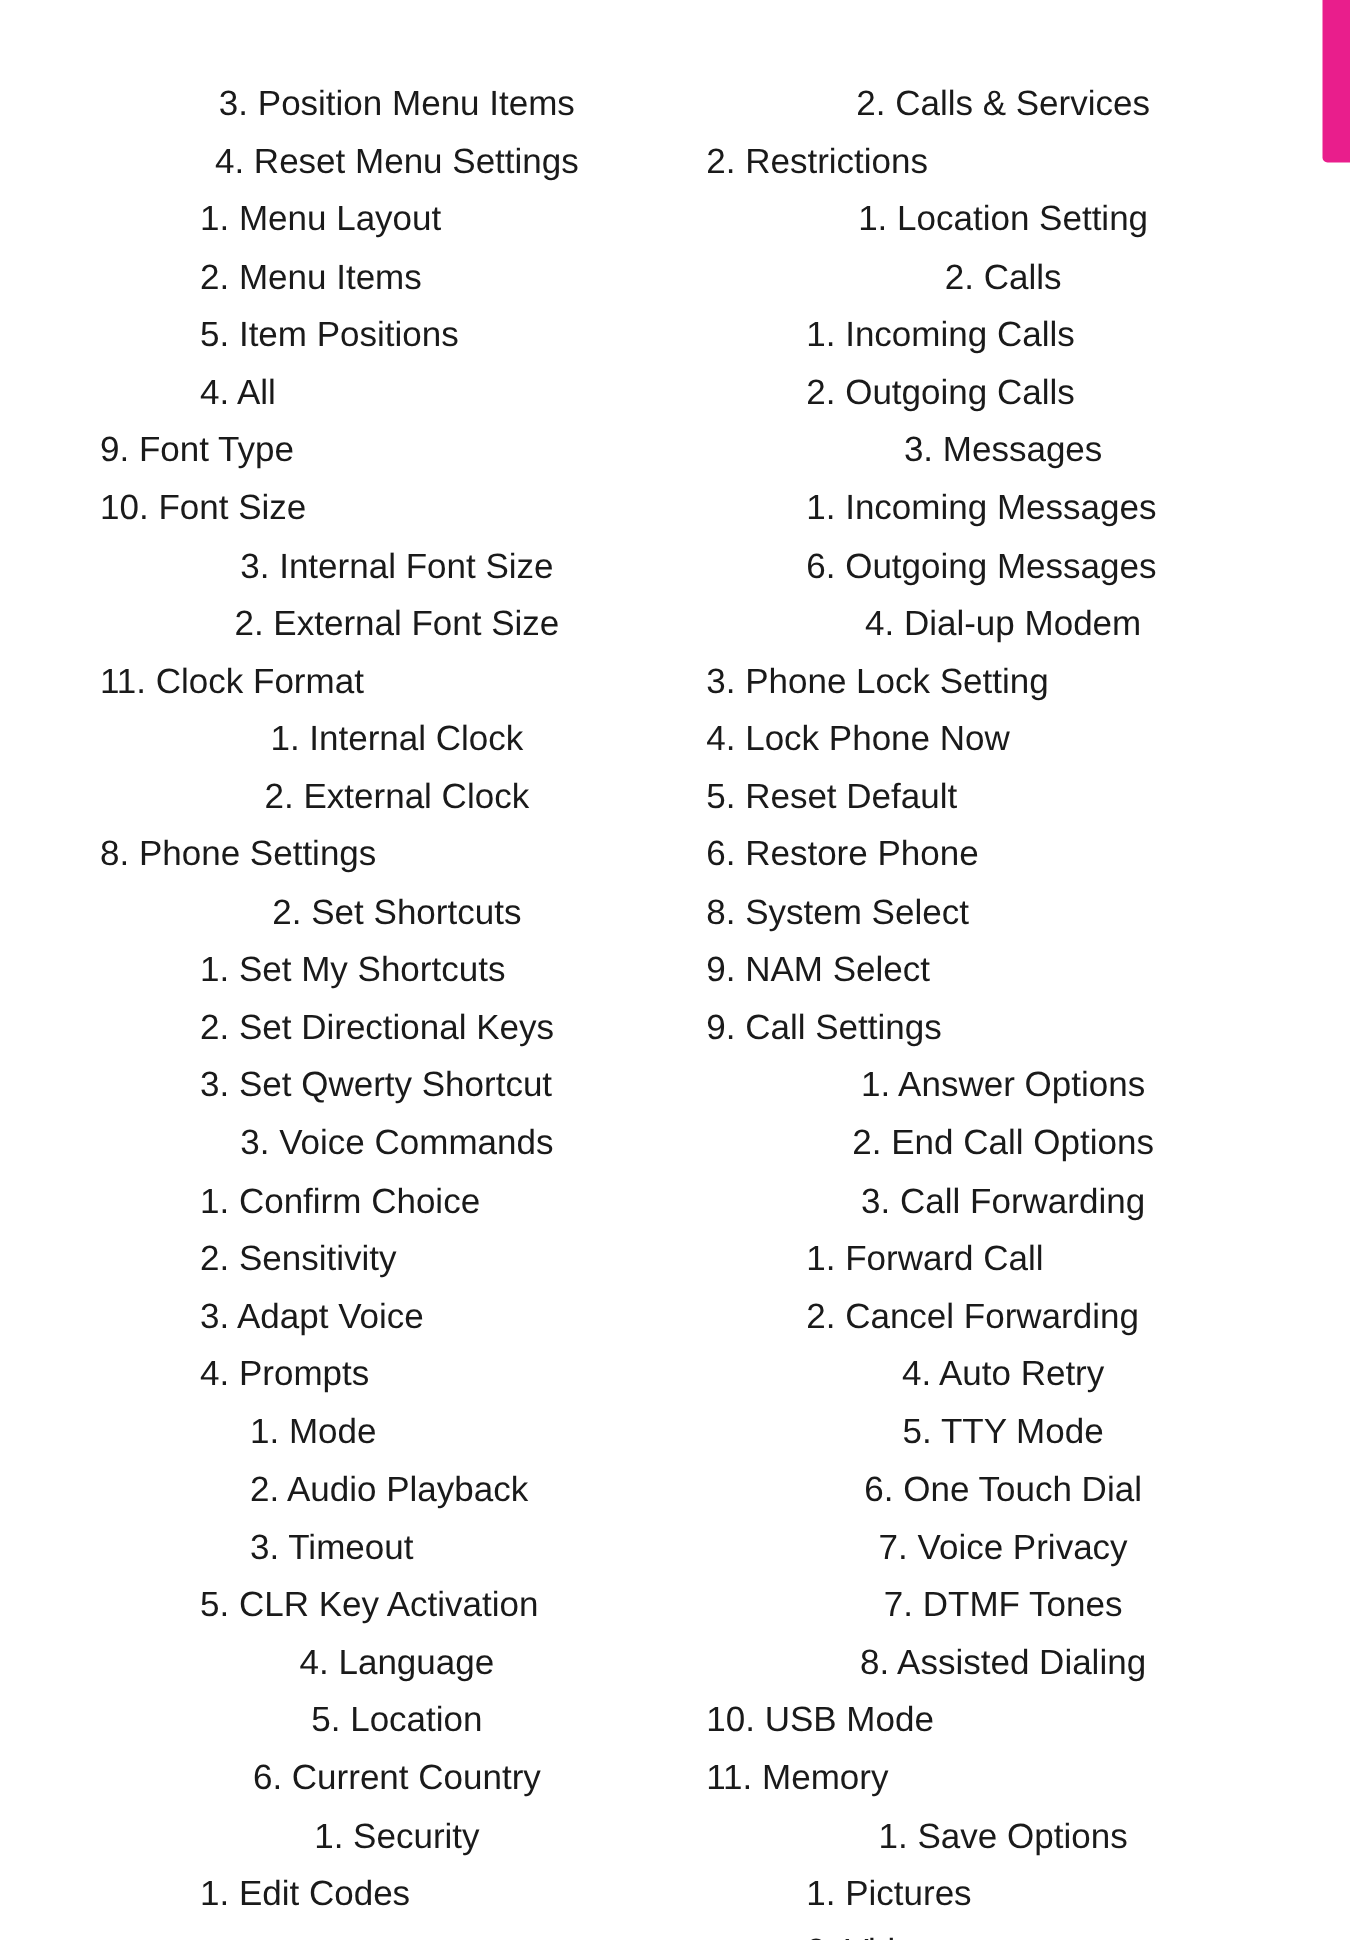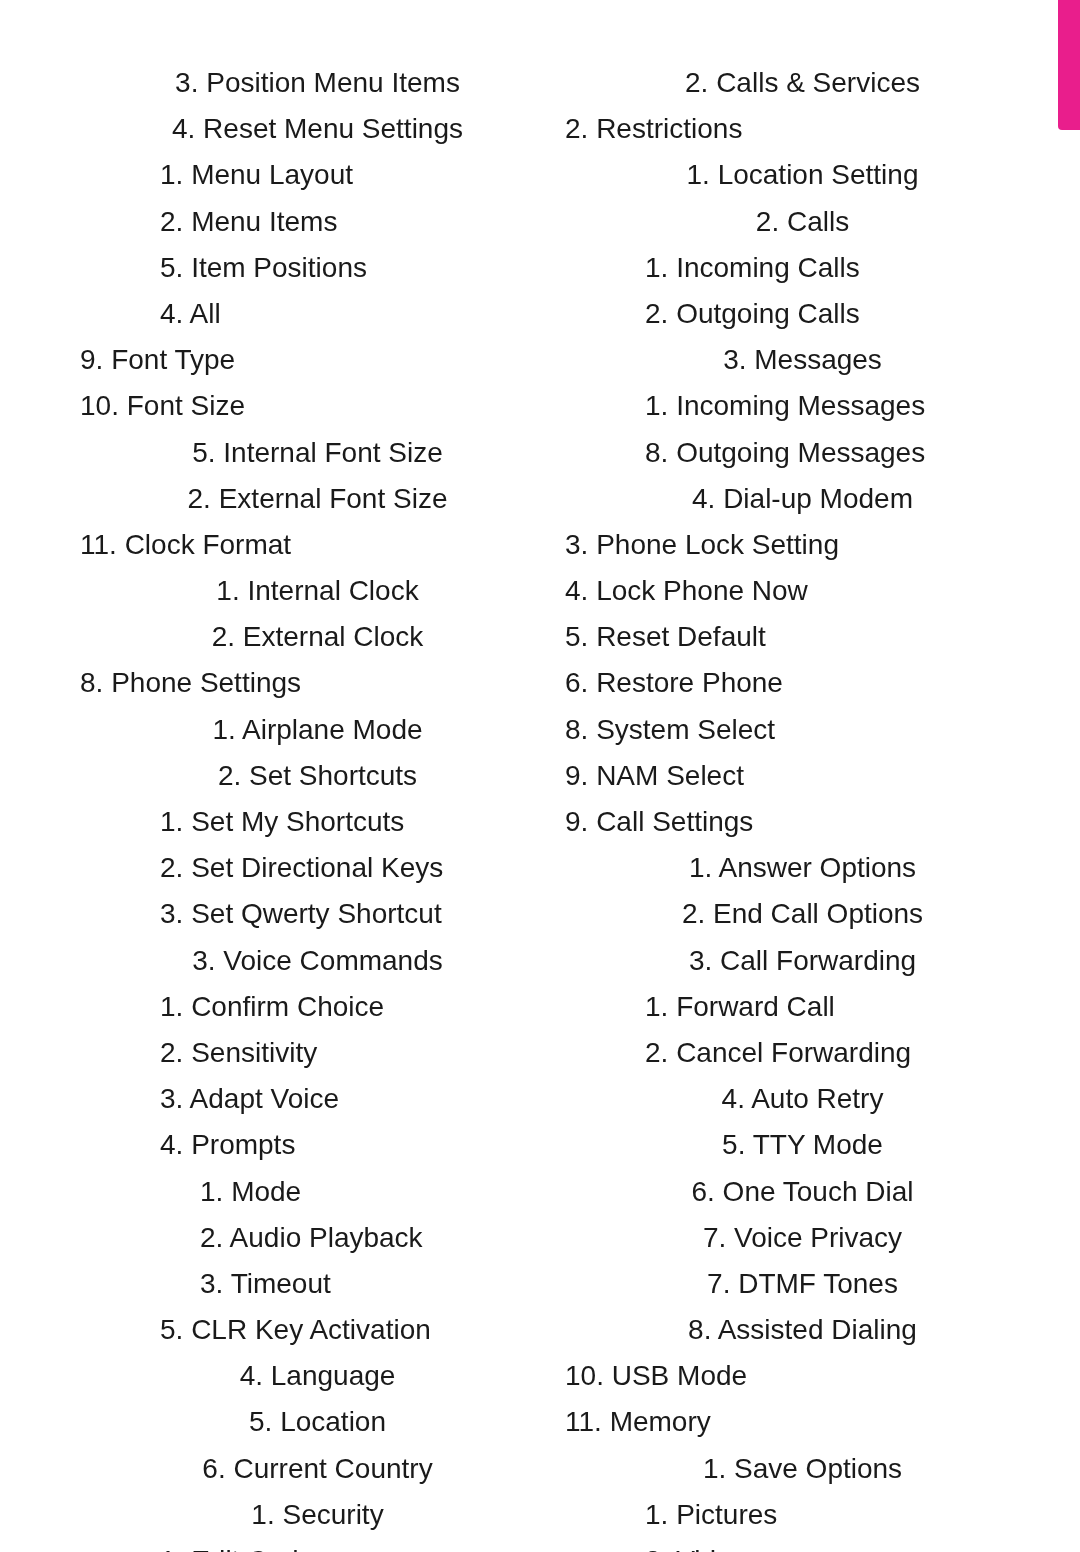--- a/index.html
+++ b/index.html
@@ -78,27 +78,26 @@
     <div class="left-column">
       <ul class="menu-list" id="left-list">
           <li class="indent-1">3.  Position Menu Items</li>
           <li class="indent-1">4.  Reset Menu Settings</li>
           <li class="indent-2">1.  Menu Layout</li>
           <li class="indent-2">2.  Menu Items</li>
           <li class="indent-2">5.  Item Positions</li>
           <li class="indent-2">4.  All</li>
           <li class="indent-0">9.  Font Type</li>
           <li class="indent-0">10. Font Size</li>
-          <li class="indent-1">5.  Internal Font Size</li>
+          <li class="indent-1">3.  Internal Font Size</li>
           <li class="indent-1">2.  External Font Size</li>
           <li class="indent-0">11. Clock Format</li>
           <li class="indent-1">1.  Internal Clock</li>
           <li class="indent-1">2.  External Clock</li>
           <li class="indent-0">8.  Phone Settings</li>
-          <li class="indent-1">1.  Airplane Mode</li>
           <li class="indent-1">2.  Set Shortcuts</li>
           <li class="indent-2">1.  Set My Shortcuts</li>
           <li class="indent-2">2.  Set Directional Keys</li>
           <li class="indent-2">3.  Set Qwerty Shortcut</li>
           <li class="indent-1">3.  Voice Commands</li>
           <li class="indent-2">1.  Confirm Choice</li>
           <li class="indent-2">2.  Sensitivity</li>
           <li class="indent-2">3.  Adapt Voice</li>
           <li class="indent-2">4.  Prompts</li>
           <li class="indent-3">1.  Mode</li>
@@ -115,21 +114,21 @@
     <div class="right-column">
       <ul class="menu-list" id="right-list">
           <li class="indent-1">2.  Calls &amp; Services</li>
           <li class="indent-0">2.  Restrictions</li>
           <li class="indent-1">1.  Location Setting</li>
           <li class="indent-1">2.  Calls</li>
           <li class="indent-2">1.  Incoming Calls</li>
           <li class="indent-2">2.  Outgoing Calls</li>
           <li class="indent-1">3.  Messages</li>
           <li class="indent-2">1.  Incoming Messages</li>
-          <li class="indent-2">8.  Outgoing Messages</li>
+          <li class="indent-2">6.  Outgoing Messages</li>
           <li class="indent-1">4.  Dial-up Modem</li>
           <li class="indent-0">3.  Phone Lock Setting</li>
           <li class="indent-0">4.  Lock Phone Now</li>
           <li class="indent-0">5.  Reset Default</li>
           <li class="indent-0">6.  Restore Phone</li>
           <li class="indent-0">8.  System Select</li>
           <li class="indent-0">9.  NAM Select</li>
           <li class="indent-0">9.  Call Settings</li>
           <li class="indent-1">1.  Answer Options</li>
           <li class="indent-1">2.  End Call Options</li>

